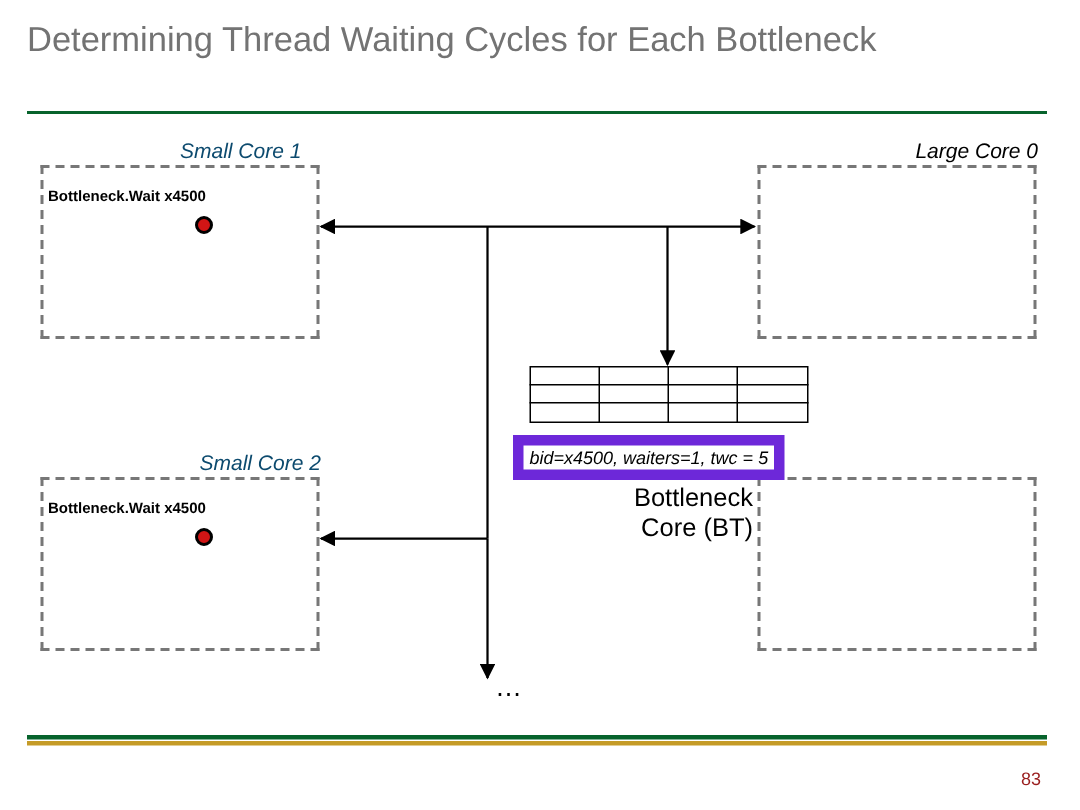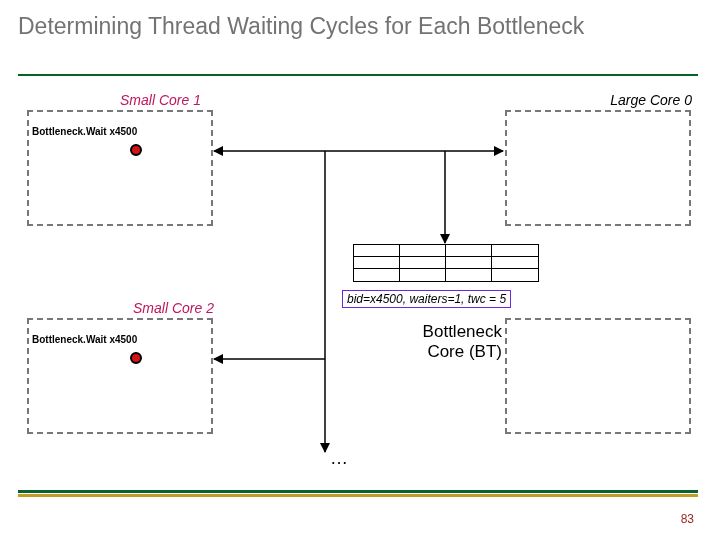--- a/index.html
+++ b/index.html
@@ -28,21 +28,21 @@
     left: 18px;
     top: 74px;
     width: 680px;
     height: 0;
     border-top: 2px solid #07632c;
   }
   .core-label {
     position: absolute;
     font-style: italic;
     font-size: 14px;
-    color: #be185d;
+    color: #0c4a6e;
   }
   .large-core-label {
     position: absolute;
     font-style: italic;
     font-size: 14px;
     color: #000;
     right: 28px;
   }
   .core-box {
     position: absolute;
@@ -83,21 +83,21 @@
   }
   .bt-table-border {
     position: absolute;
     border: 1px solid #000;
   }
   .bt-entry {
     position: absolute;
     font-size: 12px;
     font-style: italic;
     background: #fff;
-    border: 1px solid #6d28d9;
+    border: 7px solid #6d28d9;
     padding: 1px 4px;
     white-space: nowrap;
   }
   .bt-caption {
     position: absolute;
     font-size: 17px;
     text-align: right;
     color: #000;
     line-height: 1.15;
   }

